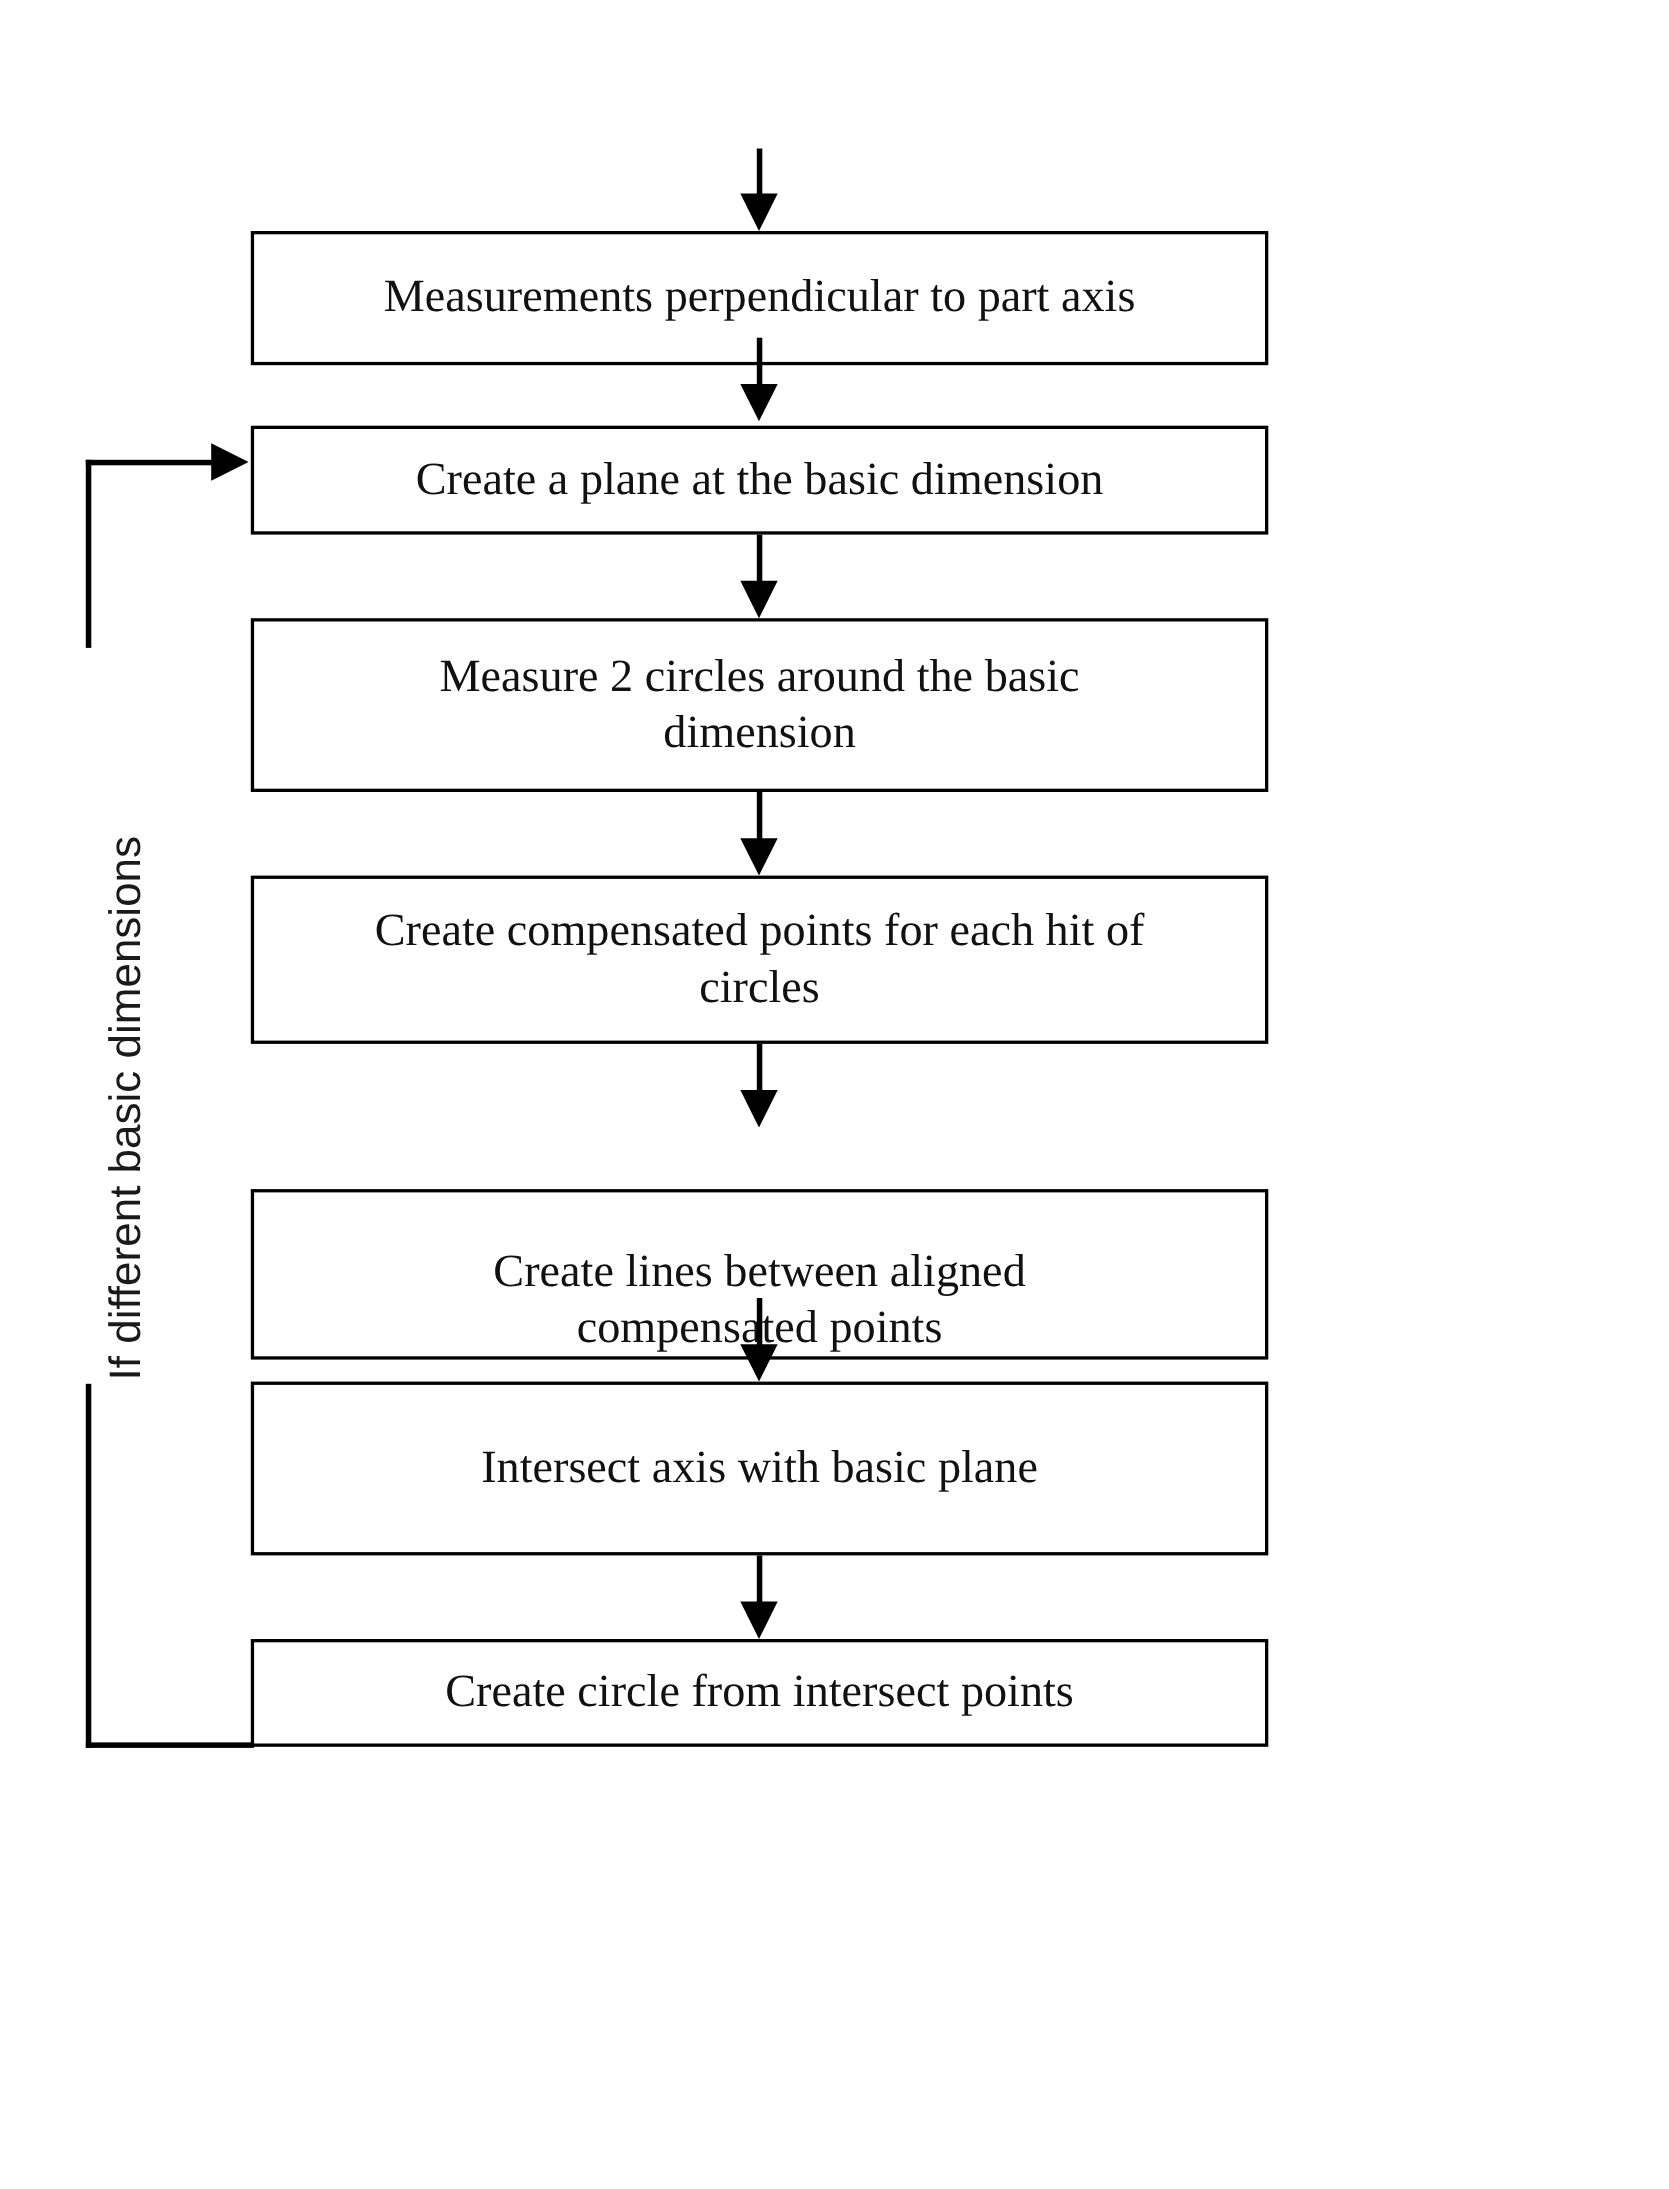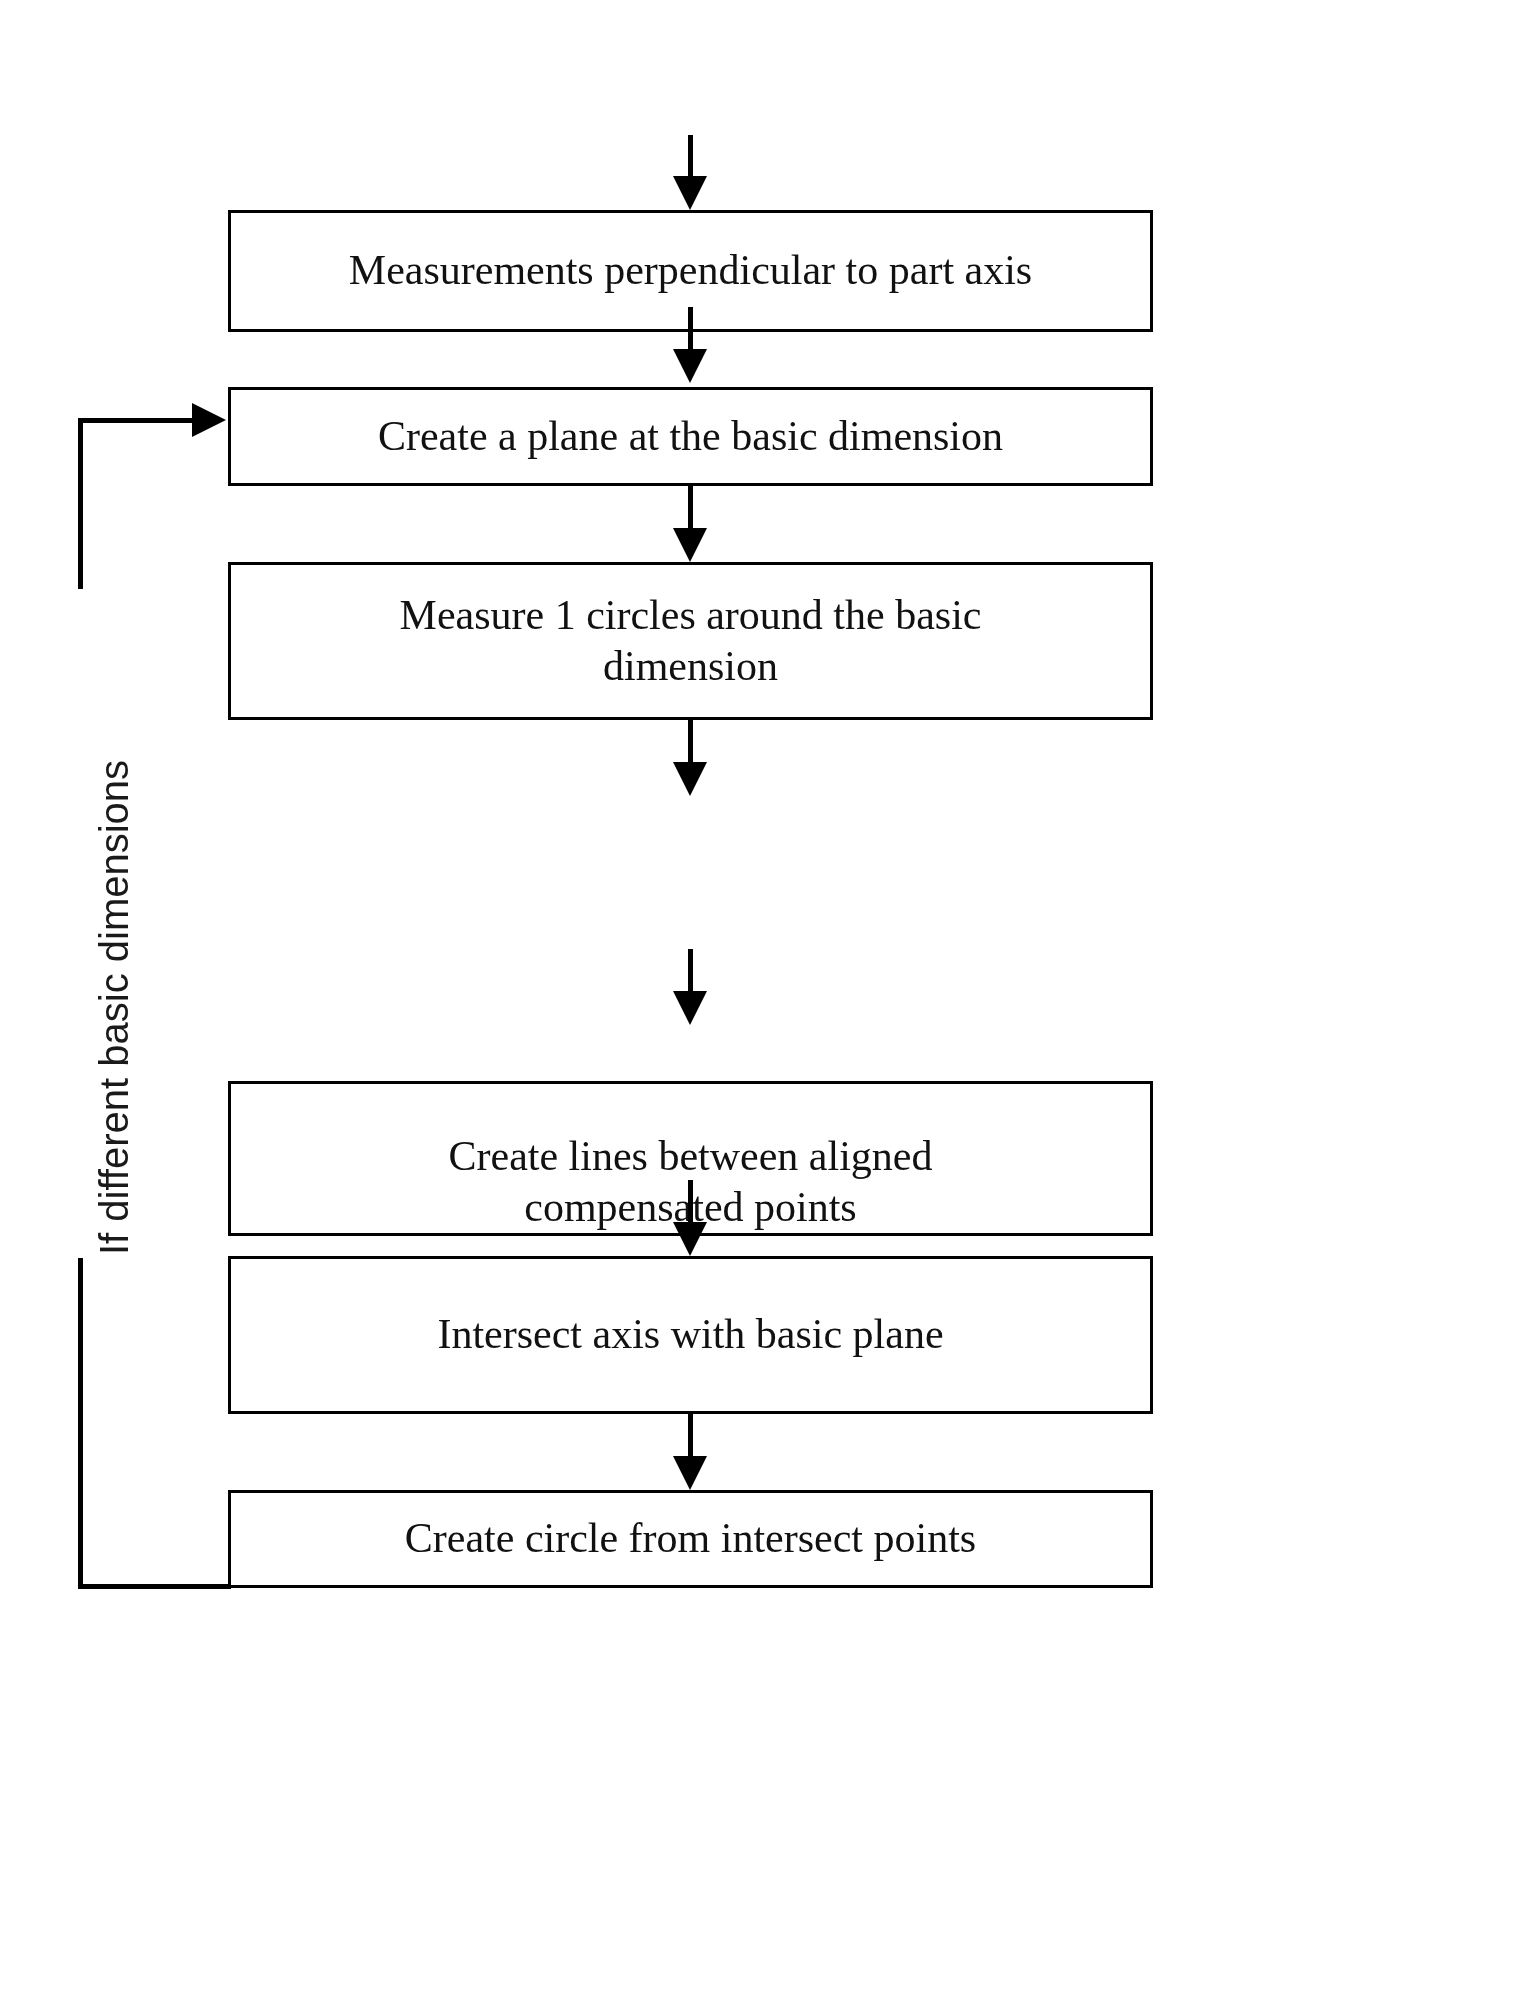--- a/index.html
+++ b/index.html
@@ -95,27 +95,31 @@
   <div class="arrow-down" style="left:673px; top:349px;"></div>
 
   <div class="node" style="top:387px; height:99px;">
     <span class="node-label">Create a plane at the basic dimension</span>
   </div>
 
   <div class="vline" style="left:688px; top:486px; height:43px;"></div>
   <div class="arrow-down" style="left:673px; top:528px;"></div>
 
   <div class="node" style="top:562px; height:158px;">
-    <span class="node-label">Measure 1 circles around the basic
+    <span class="node-label">Measure 2 circles around the basic
 dimension</span>
   </div>
 
   <div class="vline" style="left:688px; top:720px; height:43px;"></div>
   <div class="arrow-down" style="left:673px; top:762px;"></div>
 
+  <div class="node" style="top:796px; height:153px;">
+    <span class="node-label">Create compensated points for each hit of
+circles</span>
+  </div>
 
   <div class="vline" style="left:688px; top:949px; height:43px;"></div>
   <div class="arrow-down" style="left:673px; top:991px;"></div>
 
   <div class="node" style="top:1081px; height:155px;align-items:flex-end;">
     <span class="node-label">Create lines between aligned
 compensated points</span>
   </div>
 
   <div class="vline" style="left:688px; top:1180px; height:43px;"></div>

